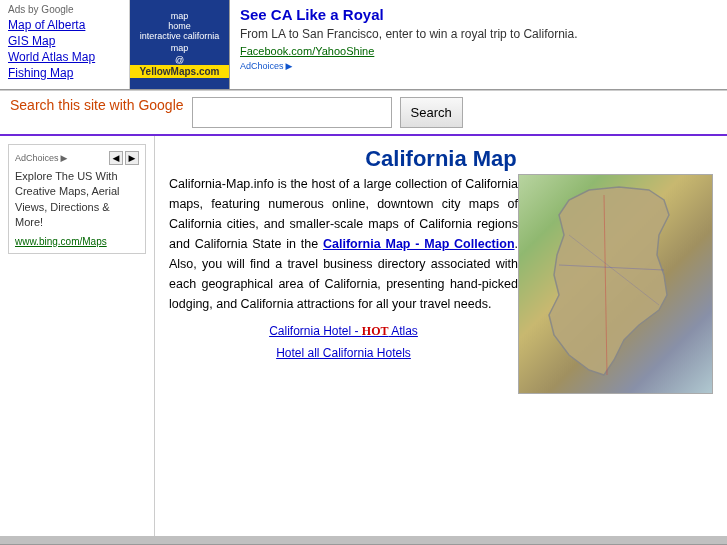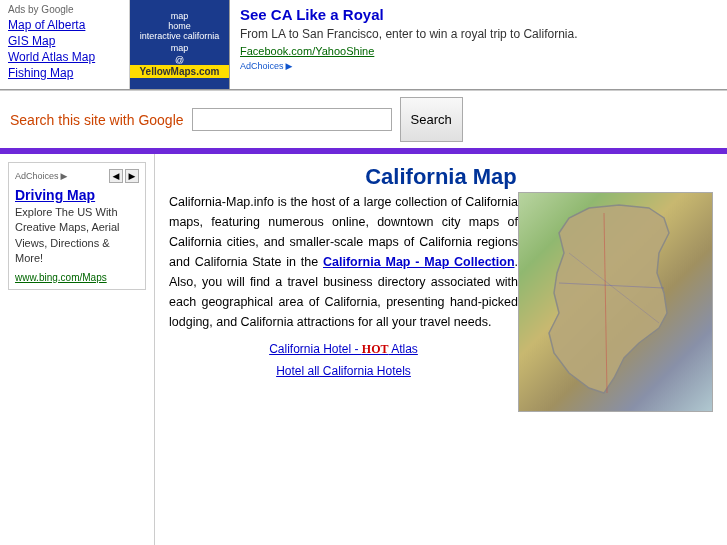--- a/index.html
+++ b/index.html
@@ -107,41 +107,40 @@
     }
     .adchoices-badge span {
       font-size: 9px;
       color: #1155cc;
     }
 
     
     .search-bar {
       background: #fff;
       border-top: 1px solid #ccc;
-      border-bottom: 6px solid #6d28d9;
+      border-bottom: 2px solid #6d28d9;
       padding: 6px 10px;
       display: flex;
-      align-items: center;
       gap: 8px;
     }
     .search-bar-label {
       font-size: 14px;
       color: #cc4400;
       font-weight: normal;
     }
     .search-input {
       border: 1px solid #aaa;
       padding: 3px 6px;
       font-size: 13px;
       width: 200px;
     }
     .search-button {
       background: linear-gradient(#f8f8f8, #e0e0e0);
       border: 1px solid #aaa;
-      padding: 14px 10px;
+      padding: 7px 10px;
       font-size: 13px;
       cursor: pointer;
     }
 
     
     .main-wrapper {
       background: #fff;
       display: flex;
       min-height: 400px;
     }
@@ -320,21 +319,20 @@
       <div class="sidebar-ad-header">
         <div class="sidebar-ad-choices">
           <span>AdChoices</span>
           <span>▶</span>
         </div>
         <div class="sidebar-ad-nav">
           <button class="sidebar-nav-btn">◀</button>
           <button class="sidebar-nav-btn">▶</button>
         </div>
       </div>
-      <a href="#" class="sidebar-ad-title">Driving Map</a>
       <div class="sidebar-ad-desc">Explore The US With Creative Maps, Aerial Views, Directions &amp; More!</div>
       <a href="#" class="sidebar-ad-url">www.bing.com/Maps</a>
     </div>
   </div>
 
   <div class="main-content">
     <h1 class="page-title">California Map</h1>
 
     <div class="content-with-map">
       <div class="content-text">

